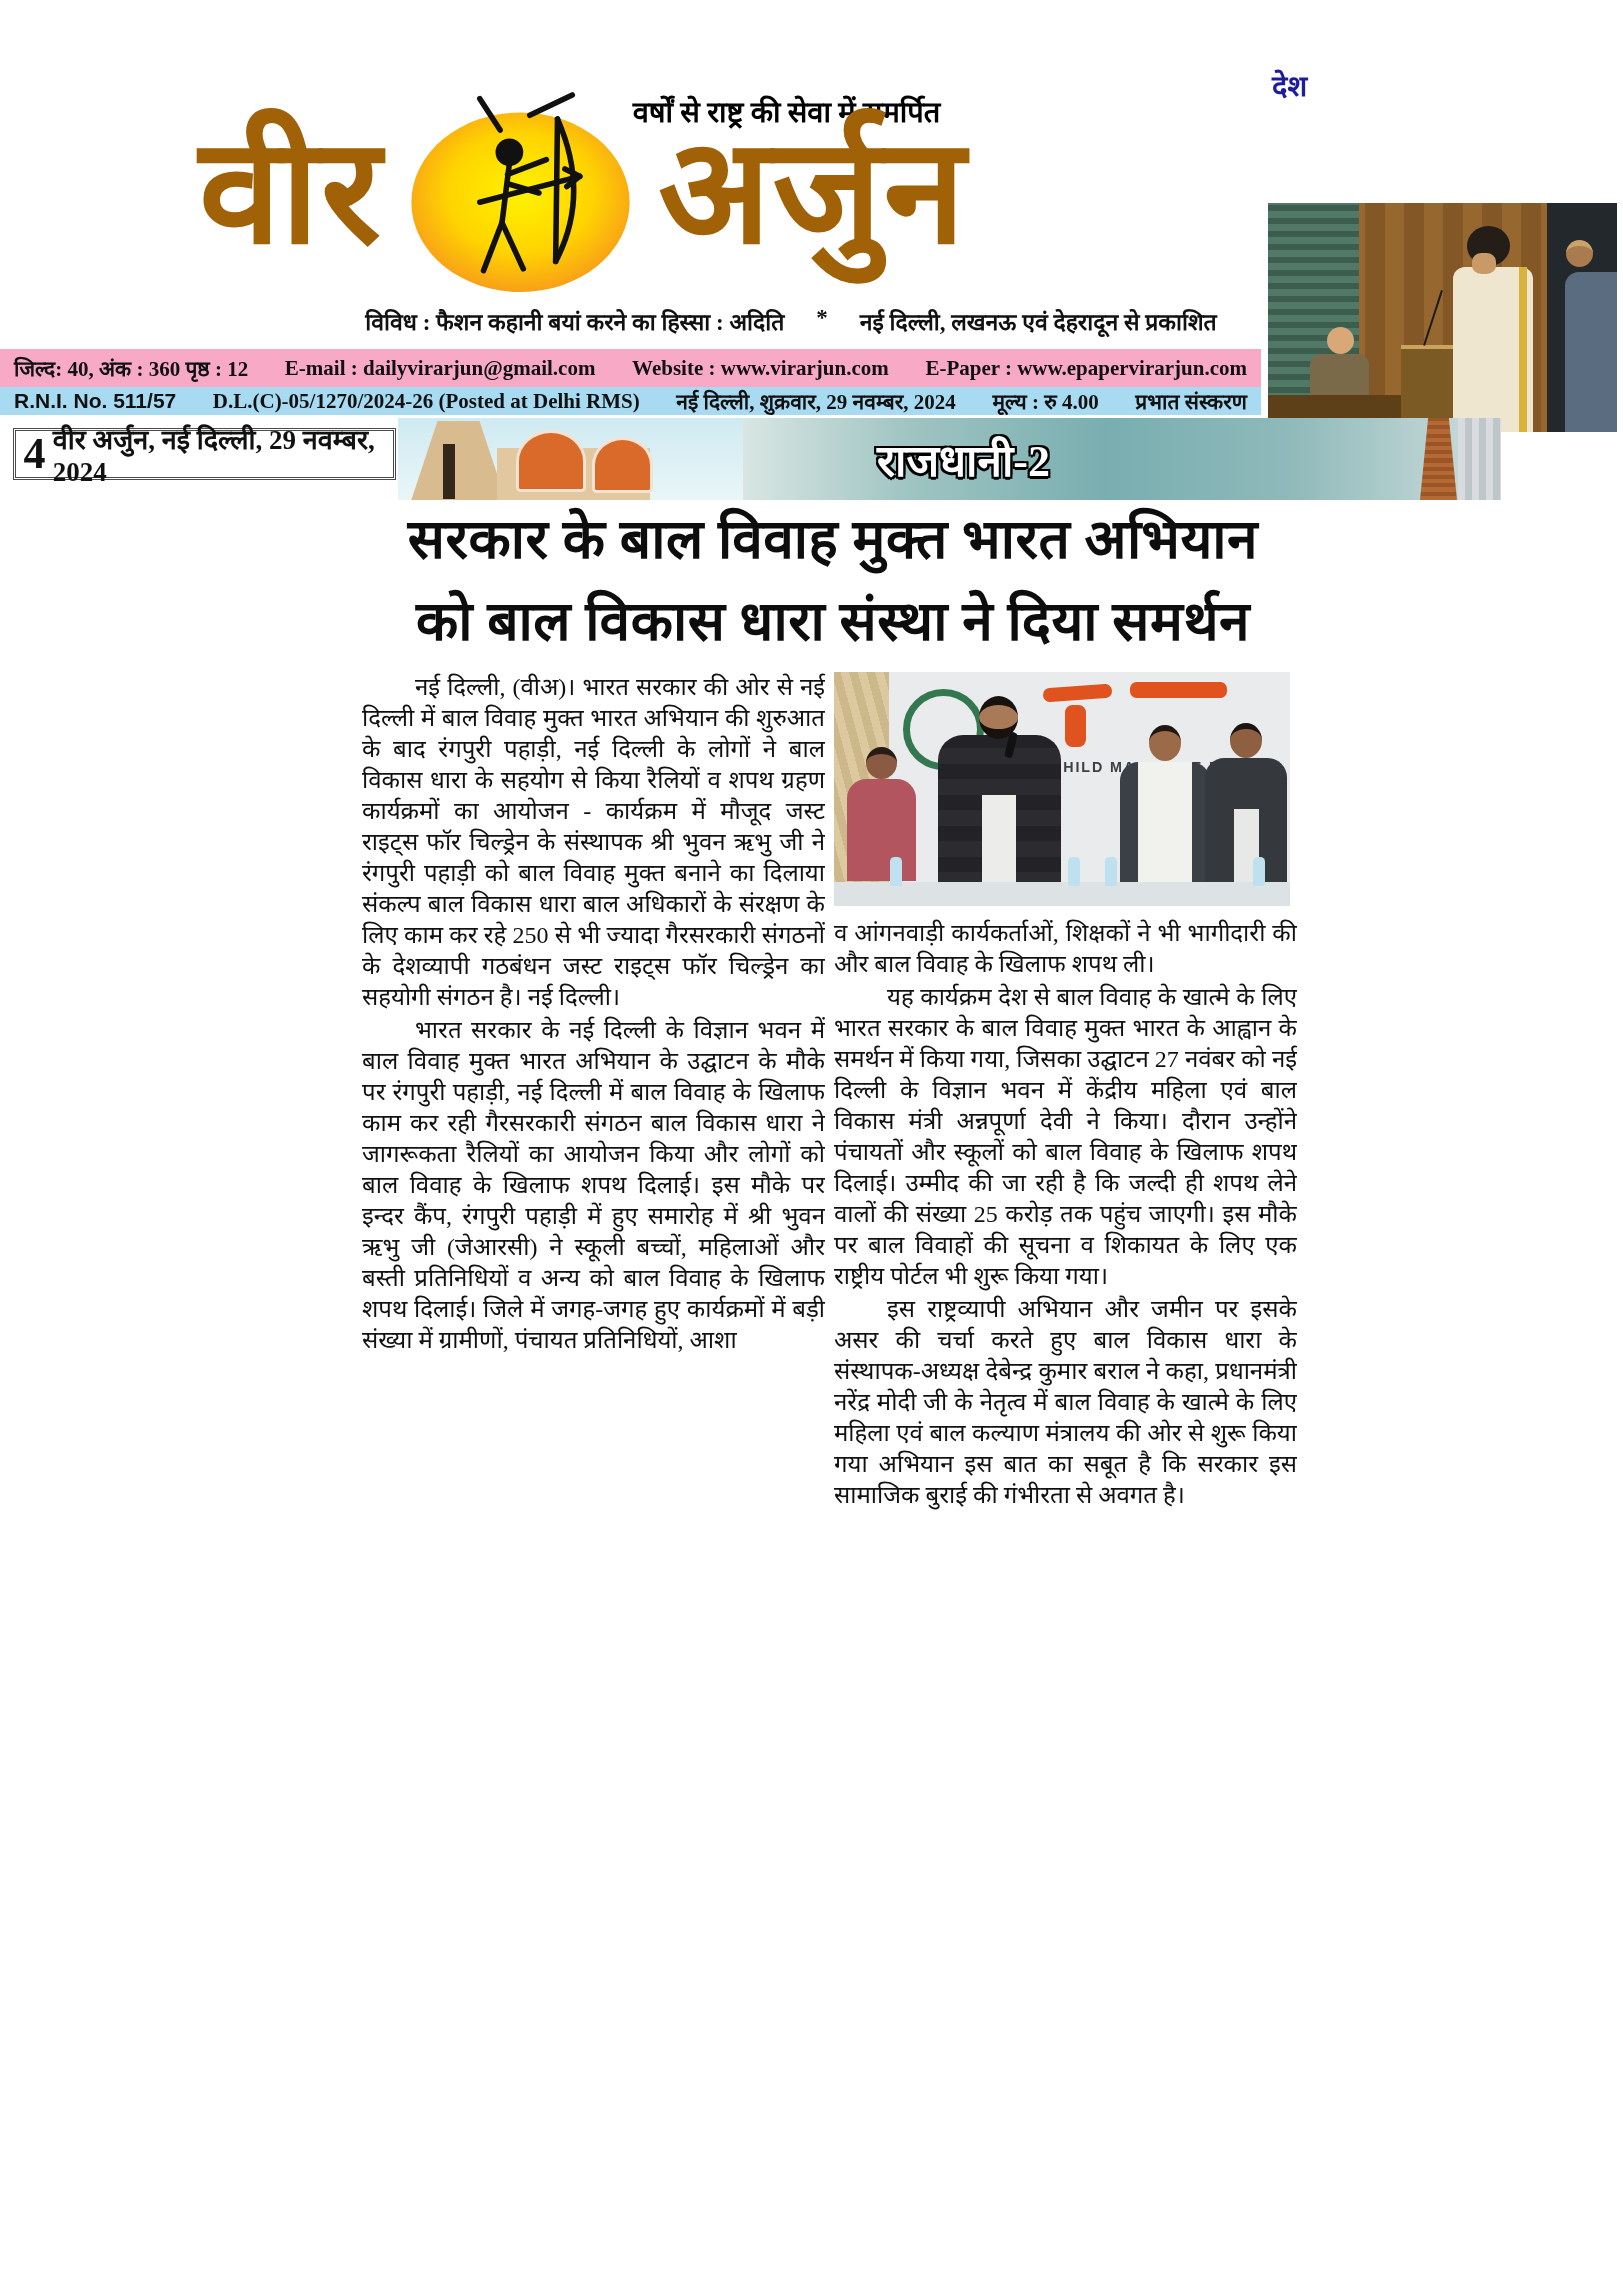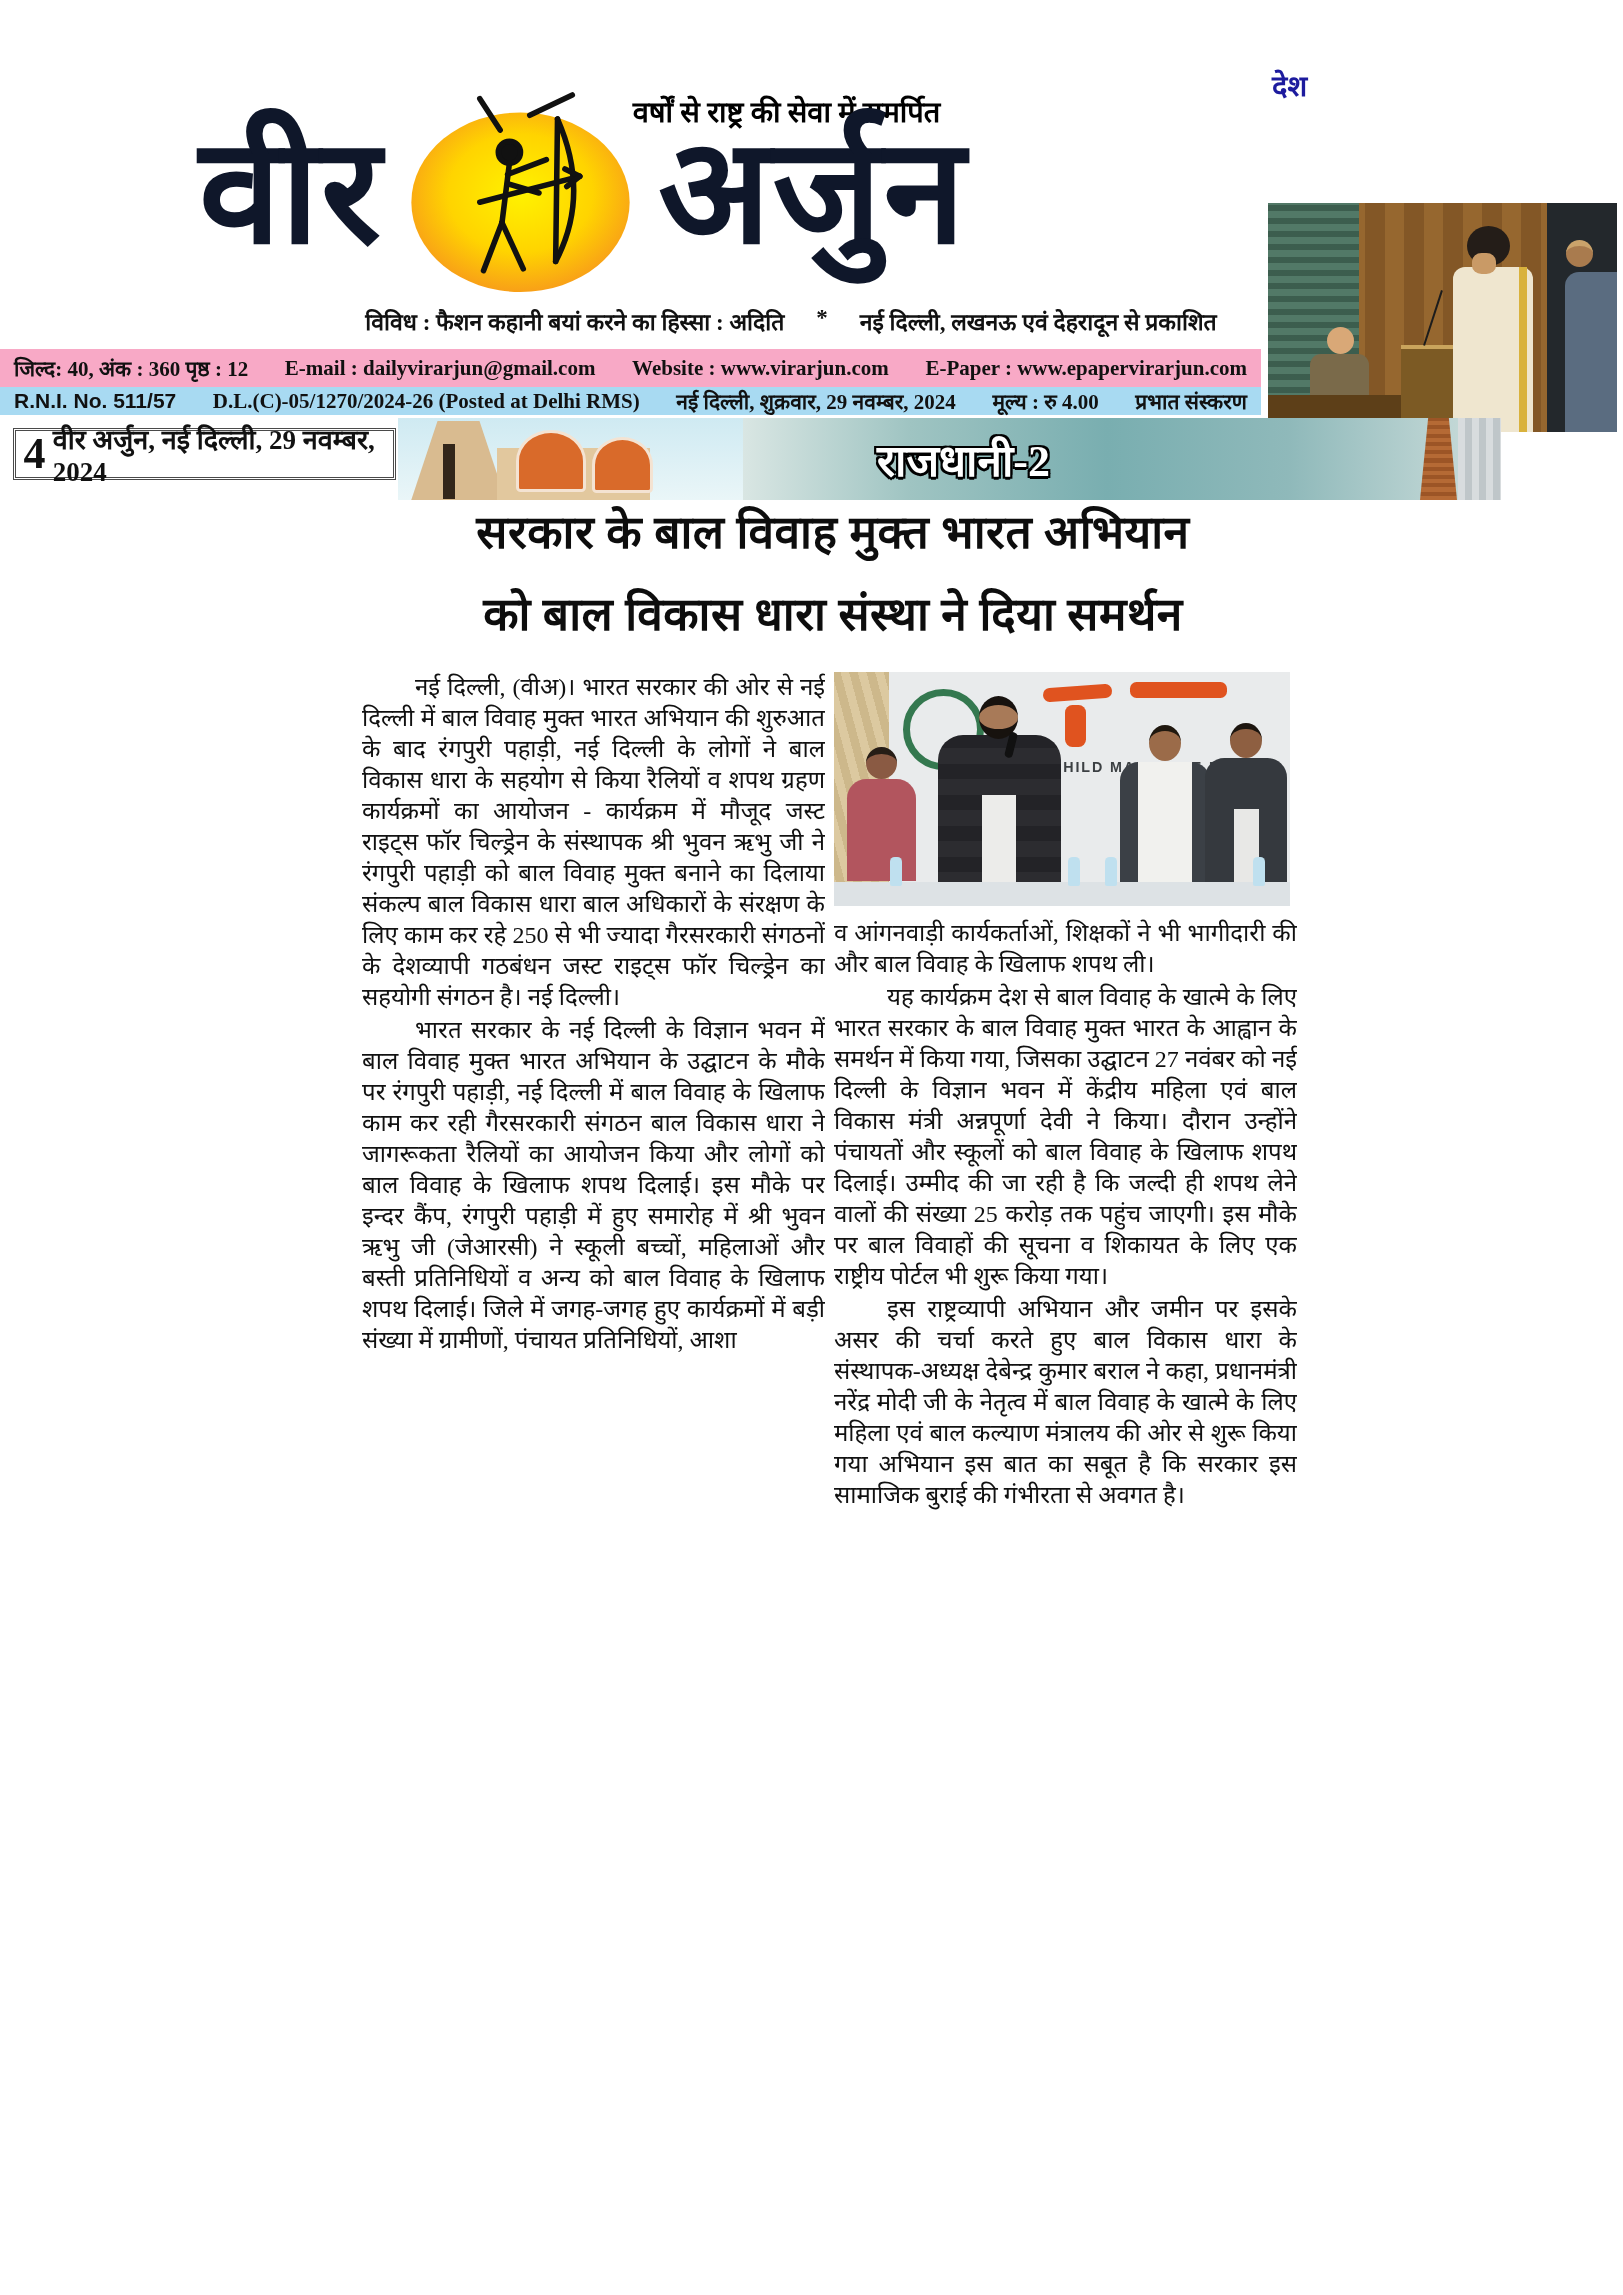--- a/index.html
+++ b/index.html
@@ -8,21 +8,21 @@
     position:relative; width:1623px; height:2295px; background:#ffffff;
     font-family:"Liberation Serif", serif; color:#111; overflow:hidden;
     margin:0 auto;
   }
   .abs { position:absolute; }
 
   
   .tagline { left:518px; top:91px; width:537px; text-align:center;
     font-size:29px; font-weight:bold; color:#000; }
   .masthead-row { left:199px; top:91px; display:flex; align-items:center; }
-  .masthead-word { font-size:147px; line-height:204px; font-weight:bold; color:#0f172a;
+  .masthead-word { font-size:147px; line-height:204px; font-weight:bold; color:#a16207;
     letter-spacing:1.9px; }
   .logo-wrap { width:259px; height:204px; margin:0 8.3px; position:relative; }
   .logo-wrap svg { width:100%; height:100%; display:block; }
 
   
   .kicker { left:1272px; top:65px; width:342px; text-align:left;
     font-size:29px; font-weight:bold; color:#1d1b9e; }
   .tr-headline { left:1249px; top:105px; width:370px; text-align:center;
     font-size:35px; font-weight:bold; line-height:47px; color:#000; }
   .parl-photo { left:1268px; top:203px; width:349px; height:229px; overflow:hidden;
@@ -74,21 +74,21 @@
   .section-title { position:absolute; left:134px; top:50%; transform:translateY(-50%);
     font-size:44px; font-weight:bold; color:#ffffff;
     text-shadow:-2.3px -2.3px 0 #000, 2.3px -2.3px 0 #000, -2.3px 2.3px 0 #000, 2.3px 2.3px 0 #000, 0 3.2px 0 #000; }
   .minar { position:absolute; right:44px; bottom:0; width:37px; height:82px;
     clip-path:polygon(22% 0,78% 0,100% 100%,0 100%);
     background:repeating-linear-gradient(0deg,#b56a35 0 4.2px,#9c5526 4.2px 8.3px); }
   .colonnade { position:absolute; right:0; bottom:0; width:43px; height:82px;
     background:repeating-linear-gradient(90deg,#d8dcde 0 7.4px,#bfc6c9 7.4px 14px); }
 
   
-  .headline { left:315px; width:1036px; text-align:center; font-size:46px; font-weight:bold;
+  .headline { left:315px; width:1036px; text-align:center; font-size:55px; font-weight:bold;
     color:#0d0d0d; letter-spacing:0.5px; }
   .hl1 { top:499px; } .hl2 { top:581px; }
   .col { position:absolute; width:463px; }
   .col1 { left:362px; top:672px; height:1564px; overflow:hidden; }
   .col2 { left:834px; top:672px; height:1606px; overflow:hidden; }
   .para { font-size:24px; line-height:31px; text-align:justify; margin-bottom:1.9px; }
   .para.indent { text-indent:53px; }
 
   
   .event-photo { position:relative; width:456px; height:234px; margin-bottom:12px;

